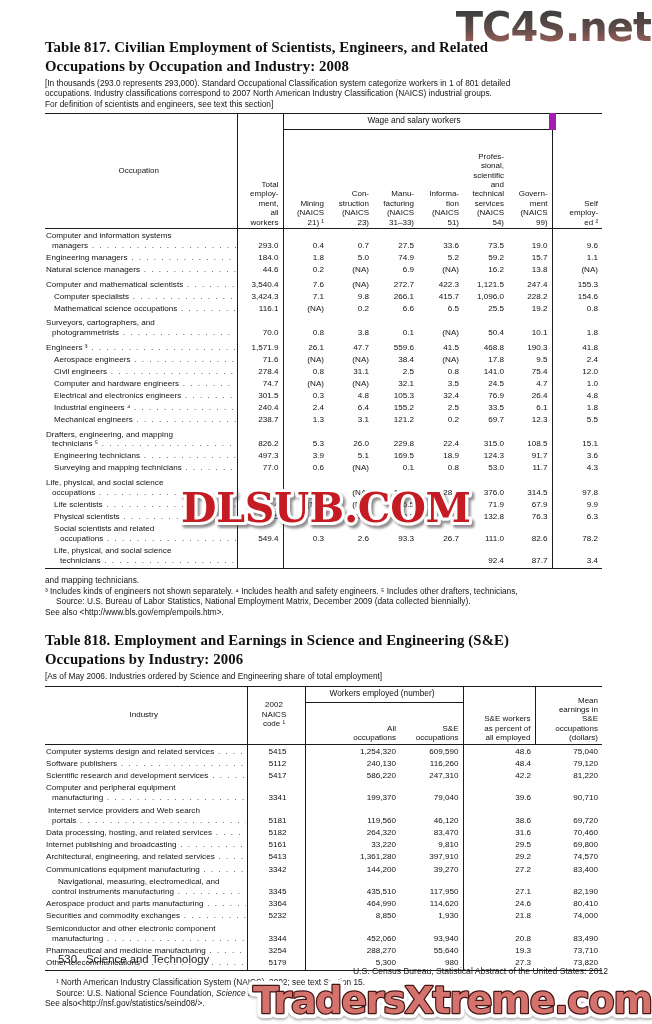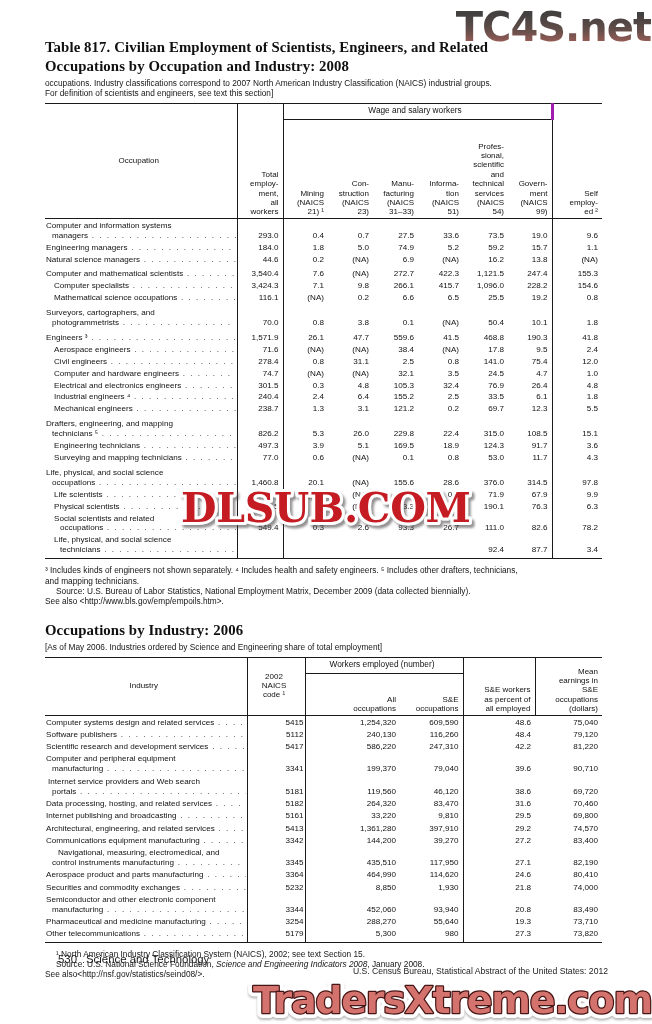--- a/index.html
+++ b/index.html
@@ -19,41 +19,41 @@
         font-size:8.1px;color:#121212;}
   table{border-top:1.5px solid #1a1a1a;border-bottom:1px solid #1a1a1a;}
   th{font-weight:normal;font-size:8px;line-height:9.4px;padding:0 4px 1px 0;}
   .pre{white-space:pre-line;}
   .h-bottom{vertical-align:bottom;text-align:right;}
   .h-mid{vertical-align:middle;}
   thead th{border-bottom:1px solid #1a1a1a;}
   .h-span{height:14px;vertical-align:middle;text-align:center;font-size:8.3px;}
 
   #t817 .h-occ,#t817 .h-total{border-right:1px solid #1a1a1a;}
-  #t817 .h-span{border-right:3px solid #a21caf;}
+  #t817 .h-span{border-right:7px solid #a21caf;}
   #t817 .h-gov{border-right:1px solid #1a1a1a;}
   #t817 .h-col{height:97px;}
   #t817 tbody td:nth-child(1),#t817 tbody td:nth-child(2),
   #t817 tbody td:nth-child(8){border-right:1px solid #1a1a1a;}
   #t817 tbody{line-height:9.9px;}
   #t817 tbody tr:first-child td{padding-top:2px;}
   #t817 tbody tr:last-child td{padding-bottom:3px;}
 
   #t818 .h-ind,#t818 .h-naics,#t818 .h-wspan,#t818 .h-sae,#t818 .h-pct{border-right:1px solid #1a1a1a;}
   #t818 .h-sub{height:40px;}
   #t818 tbody td:nth-child(1),#t818 tbody td:nth-child(2),
   #t818 tbody td:nth-child(4){border-right:1px solid #1a1a1a;}
   #t818 tbody{line-height:10.2px;}
   #t818 tbody tr:first-child td{padding-top:2px;}
   #t818 tbody tr:last-child td{padding-bottom:2px;}
 
   td{vertical-align:bottom;}
   td.num{text-align:right;padding-right:4px;white-space:nowrap;}
   td.occ{overflow:hidden;padding-left:1px;}
-  td.naics{text-align:right;padding-left:4px;}
+  td.naics{text-align:center;padding-left:4px;}
   .dl{white-space:nowrap;overflow:hidden;}
   .dots{letter-spacing:1.5px;}
   tr.gap>td{padding-top:4px;}
 
   
   .fn{margin-top:6px;font-size:8.3px;line-height:10.4px;color:#151515;}
   .fn .ind{padding-left:11px;}
   .it{font-style:italic;}
 
   
@@ -75,20 +75,21 @@
 </head>
 <body>
 
 <div class="content">
 
   <div class="t-title first">
     <div>Table 817. Civilian Employment of Scientists, Engineers, and Related</div>
     <div>Occupations by Occupation and Industry: 2008</div>
   </div>
   <div class="t-note">
+    <div>[In thousands (293.0 represents 293,000). Standard Occupational Classification system categorize workers in 1 of 801 detailed</div>
     <div>occupations. Industry classifications correspond to 2007 North American Industry Classification (NAICS) industrial groups.</div>
     <div>For definition of scientists and engineers, see text this section]</div>
   </div>
 
   <table id="t817">
     <colgroup>
       <col style="width:192px">
         <col style="width:46px">
         <col style="width:45px">
       <col style="width:45px">
@@ -395,21 +396,21 @@
         </tr>
         <tr>
           <td class="occ">
             <div class="dl" style="padding-left: 8px;"><span>Physical scientists</span><span class="dots"> . . . . . . . . . . . . . . . . . . . . . . . . . . . . . . . . . . . . . . . . . . . . . . . . . . . . . . . . . . . . . . . . . . . . . . </span></div>
           </td>
           <td class="num">275.5</td>
           <td class="num">9.4</td>
           <td class="num">(NA)</td>
           <td class="num">43.3</td>
           <td class="num">1.2</td>
-          <td class="num">190.1</td>
+          <td class="num">132.8</td>
           <td class="num">76.3</td>
           <td class="num">6.3</td>
         </tr>
         <tr>
           <td class="occ">
             <div style="padding-left: 8px;">Social scientists and related</div>
             <div class="dl" style="padding-left: 14px;"><span>occupations</span><span class="dots"> . . . . . . . . . . . . . . . . . . . . . . . . . . . . . . . . . . . . . . . . . . . . . . . . . . . . . . . . . . . . . . . . . . . . . . </span></div>
           </td>
           <td class="num">549.4</td>
           <td class="num">0.3</td>
@@ -431,27 +432,28 @@
           <td class="num"></td>
           <td class="num"></td>
           <td class="num">92.4</td>
           <td class="num">87.7</td>
           <td class="num">3.4</td>
         </tr>
       </tbody>
   </table>
 
   <div class="fn">
+    <div>and mapping technicians.</div>
     <div>³ Includes kinds of engineers not shown separately. ⁴ Includes health and safety engineers. ⁵ Includes other drafters, technicians,</div>
-    <div>and mapping technicians.</div>
     <div class="ind">Source: U.S. Bureau of Labor Statistics, National Employment Matrix, December 2009 (data collected biennially).</div>
     <div>See also &lt;http://www.bls.gov/emp/empoils.htm&gt;.</div>
   </div>
 
   <div class="t-title second">
+    <div>Table 818. Employment and Earnings in Science and Engineering (S&amp;E)</div>
     <div>Occupations by Industry: 2006</div>
   </div>
   <div class="t-note">
     <div>[As of May 2006. Industries ordered by Science and Engineering share of total employment]</div>
   </div>
 
   <table id="t818">
     <colgroup>
       <col style="width:202px">
         <col style="width:58px">

